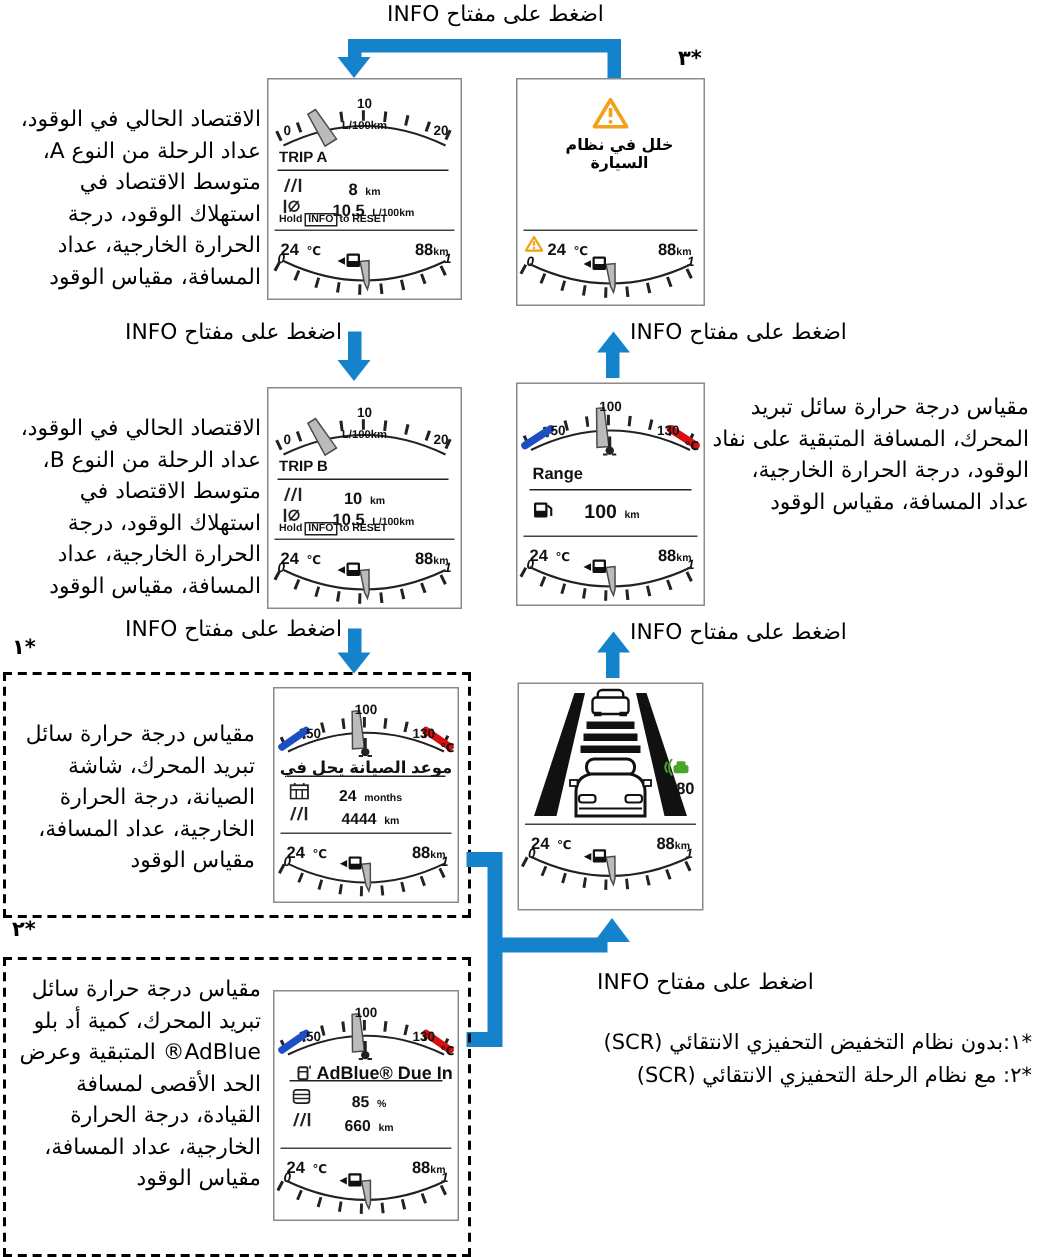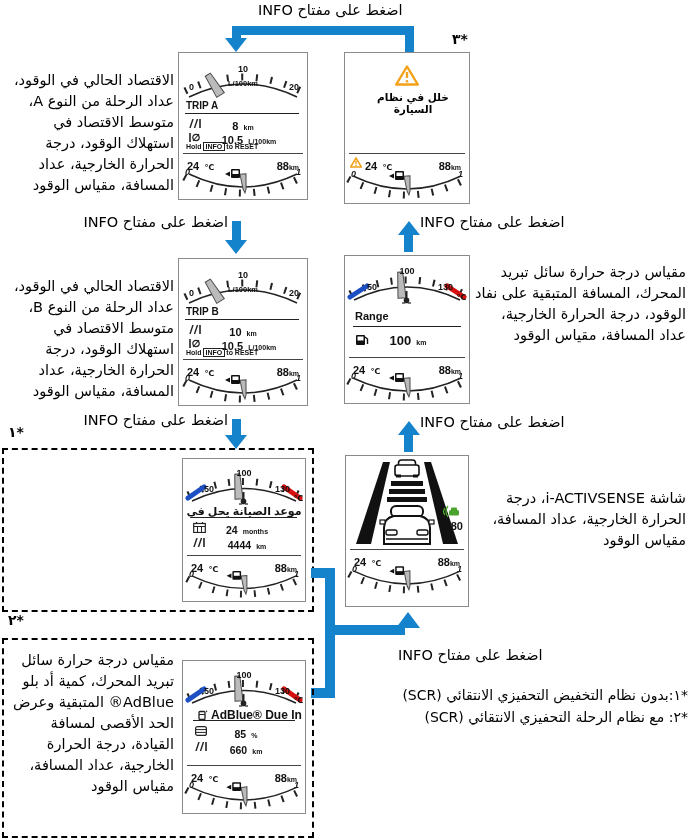--- a/index.html
+++ b/index.html
@@ -228,20 +228,21 @@
   <div class="bar" style="left:232px;top:419px;width:9px;height:17px"></div>
   <div class="ah-down" style="left:225px;top:435px"></div>
 
   <div class="ah-up" style="left:398px;top:421px"></div>
   <div class="bar" style="left:404px;top:434px;width:9px;height:18px"></div>
   <div class="press" style="left:420px;top:414px">اضغط على مفتاح INFO</div>
 
   <div class="marker" style="left:8px;top:424px">١*</div>
 
   <div class="dash-box" style="left:2px;top:448px;width:308px;height:160px"></div>
+  <div class="desc" style="left:14px;top:480px;width:156px">مقياس درجة حرارة سائل تبريد المحرك، شاشة الصيانة، درجة الحرارة الخارجية، عداد المسافة، مقياس الوقود</div>
 
   <div class="disp" style="left:182px;top:458px;width:122px;height:142px">
     <svg class="abs" style="left:0;top:0" width="122" height="44" viewBox="0 0 122 44">
       <path d="M5,36 Q61,9 117,36" fill="none" stroke="#222" stroke-width="7" stroke-dasharray="2 12"></path>
       <path d="M9,42 Q61,17 113,42" fill="none" stroke="#222" stroke-width="1.4"></path>
       <line x1="5" y1="39" x2="21" y2="28" stroke="#1d4fc4" stroke-width="5" stroke-linecap="round"></line>
       <line x1="117" y1="39" x2="101" y2="28" stroke="#d80f0f" stroke-width="5" stroke-linecap="round"></line>
       <polygon points="52,40 53.5,15 58.5,15 60,40" fill="#bbb" stroke="#4a4a4a" stroke-width="1" transform="rotate(-4 56 40)"></polygon>
     </svg>
     <span class="dt glabel" style="left:21px;top:25px">50</span>
@@ -327,21 +328,20 @@
       <path d="M3,9 Q62,41 121,9" fill="none" stroke="#222" stroke-width="7" stroke-dasharray="2 12.4"></path>
       <path d="M8,6 Q62,32 116,6" fill="none" stroke="#222" stroke-width="1.4"></path>
       <polygon points="59,6 65,6 63.5,21 62,25 60.5,21" fill="#bbb" stroke="#4a4a4a" stroke-width="1" transform="rotate(-6 62 6)"></polygon>
       <g>
           <polygon points="44,6 49,3.5 49,8.5" fill="#111"></polygon>
           <rect x="50" y="1" width="9" height="9" rx="1" fill="#111"></rect>
           <rect x="51.5" y="2.5" width="6" height="3.5" fill="#fff"></rect>
         </g>
     </svg>
   </div>
-  <div class="desc" style="left:488px;top:488px;width:198px">شاشة i-ACTIVSENSE، درجة الحرارة الخارجية، عداد المسافة، مقياس الوقود</div>
 
   <div class="marker" style="left:8px;top:612px">٢*</div>
 
   <div class="bar" style="left:311px;top:568px;width:16px;height:10px"></div>
   <div class="bar" style="left:325px;top:568px;width:10px;height:130px"></div>
   <div class="bar" style="left:311px;top:688px;width:16px;height:10px"></div>
   <div class="bar" style="left:333px;top:625px;width:72px;height:10px"></div>
   <div class="ah-up-big" style="left:396px;top:612px"></div>
   <div class="press" style="left:398px;top:647px">اضغط على مفتاح INFO</div>
 

